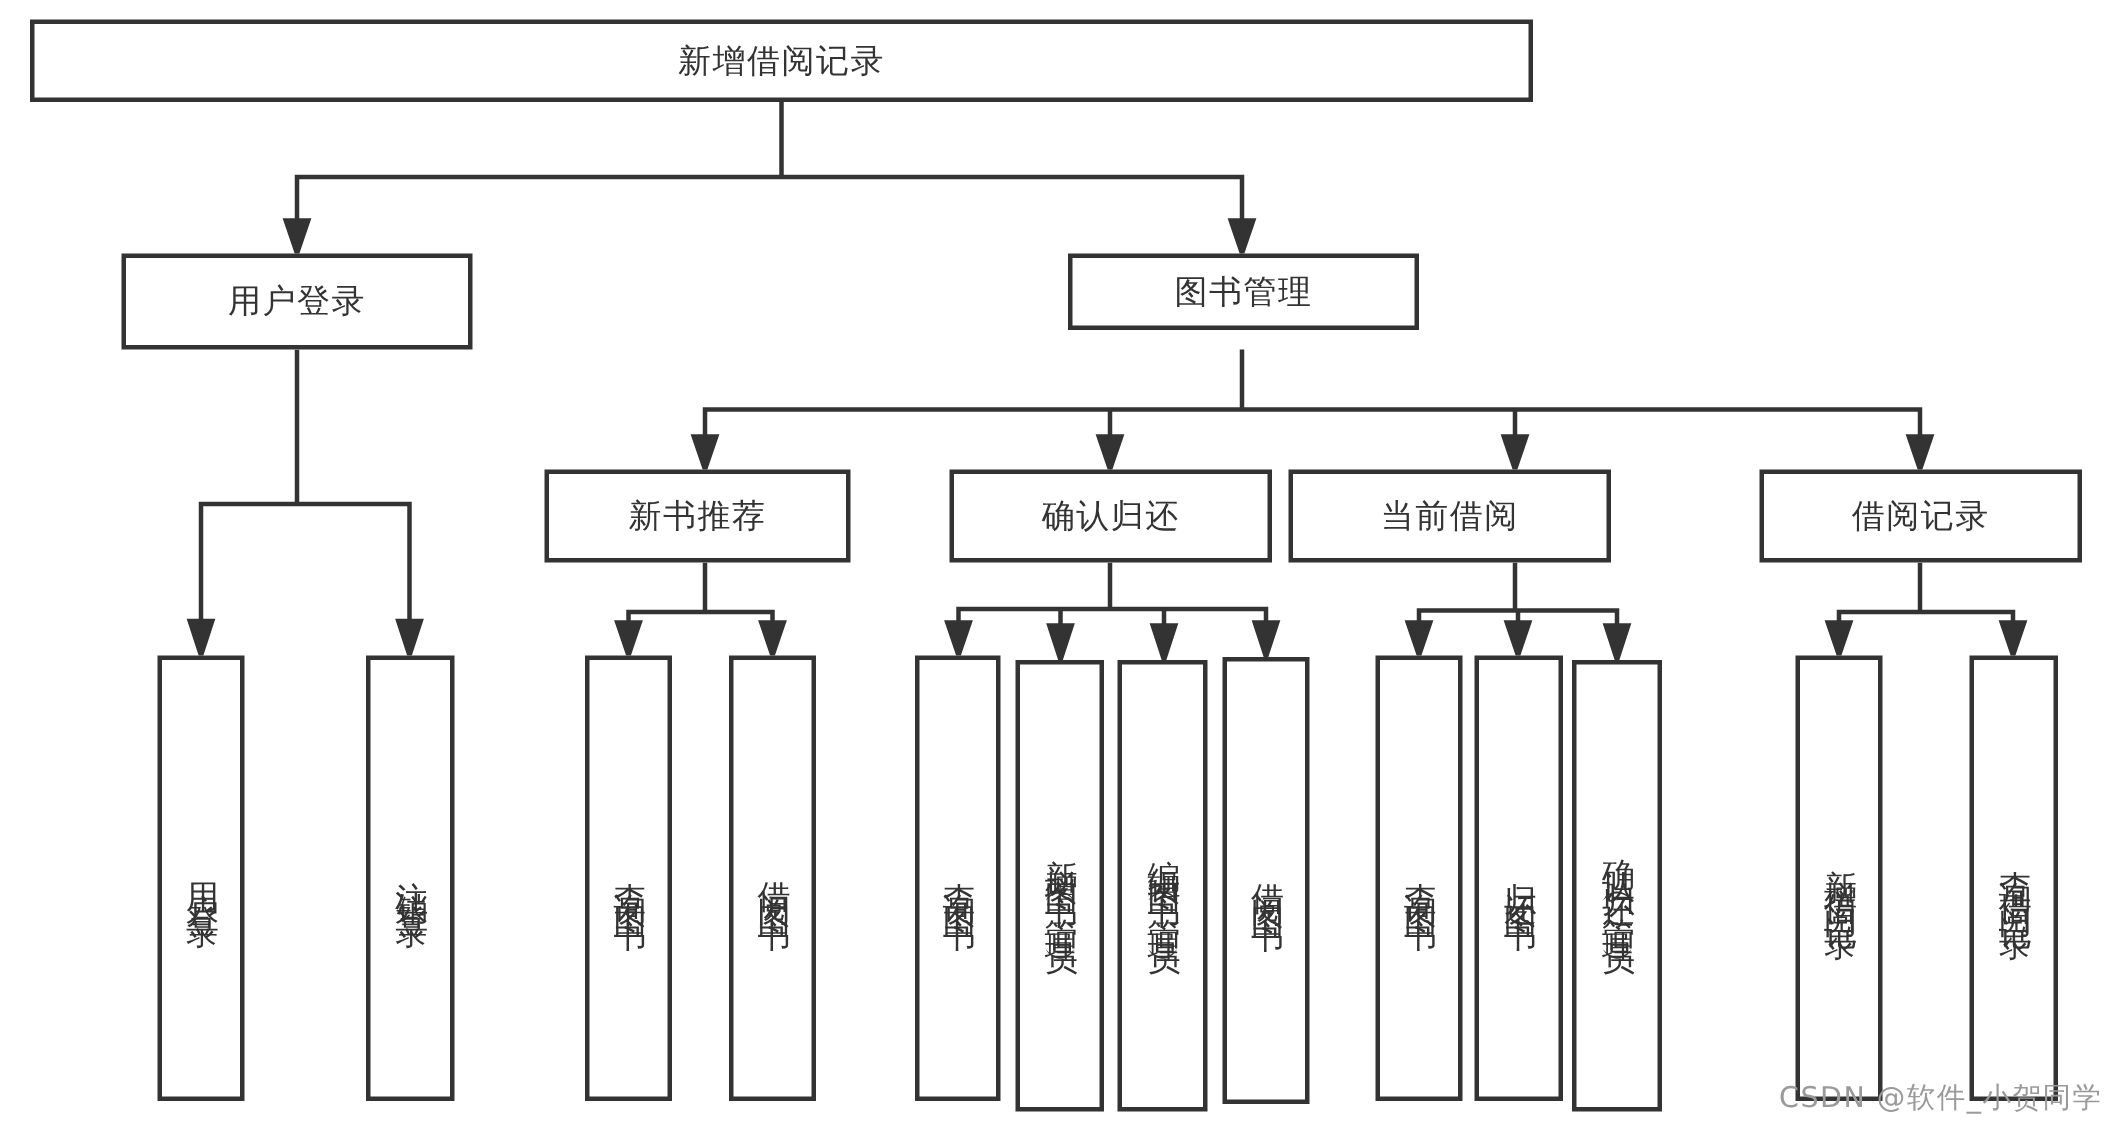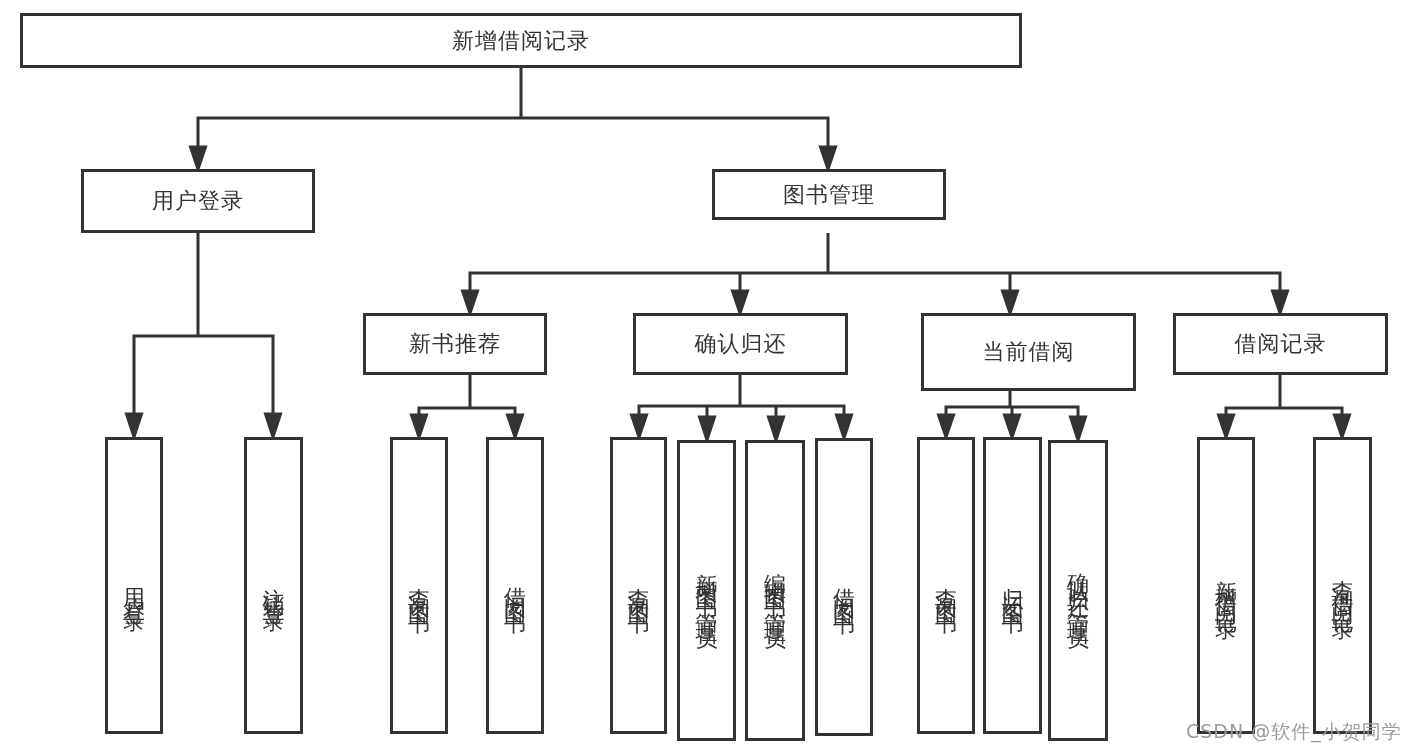--- a/index.html
+++ b/index.html
@@ -102,23 +102,23 @@
       <polygon points="1218.5,415 1233.5,415 1226,437"></polygon>
       <polygon points="1334.5,415 1349.5,415 1342,437"></polygon>
     </g>
   </svg>
 
   <div class="box" style="left:20px; top:13px; width:1002px; height:55px;">新增借阅记录</div>
 
   <div class="box" style="left:81px; top:169px; width:234px; height:64px;">用户登录</div>
   <div class="box" style="left:712px; top:169px; width:234px; height:51px;">图书管理</div>
 
-  <div class="box" style="left:363px; top:313px; width:184px; height:62px;">新书推荐</div>
+  <div class="box" style="left:363px; top:313px; width:204px; height:62px;">新书推荐</div>
   <div class="box" style="left:633px; top:313px; width:215px; height:62px;">确认归还</div>
-  <div class="box" style="left:921px; top:313px; width:215px; height:78px;">当前借阅</div>
+  <div class="box" style="left:859px; top:313px; width:215px; height:62px;">当前借阅</div>
   <div class="box" style="left:1173px; top:313px; width:215px; height:62px;">借阅记录</div>
 
   <div class="box vbox" style="left:105px; top:437px; width:58px; height:297px;">用户登录</div>
   <div class="box vbox" style="left:244px; top:437px; width:59px; height:297px;">注销登录</div>
 
   <div class="box vbox" style="left:390px; top:437px; width:58px; height:297px;">查询图书</div>
   <div class="box vbox" style="left:486px; top:437px; width:58px; height:297px;">借阅图书</div>
 
   <div class="box vbox" style="left:610px; top:437px; width:57px; height:297px;">查询图书</div>
   <div class="box vbox" style="left:677px; top:440px; width:59px; height:301px;">新增图书（管理员）</div>

